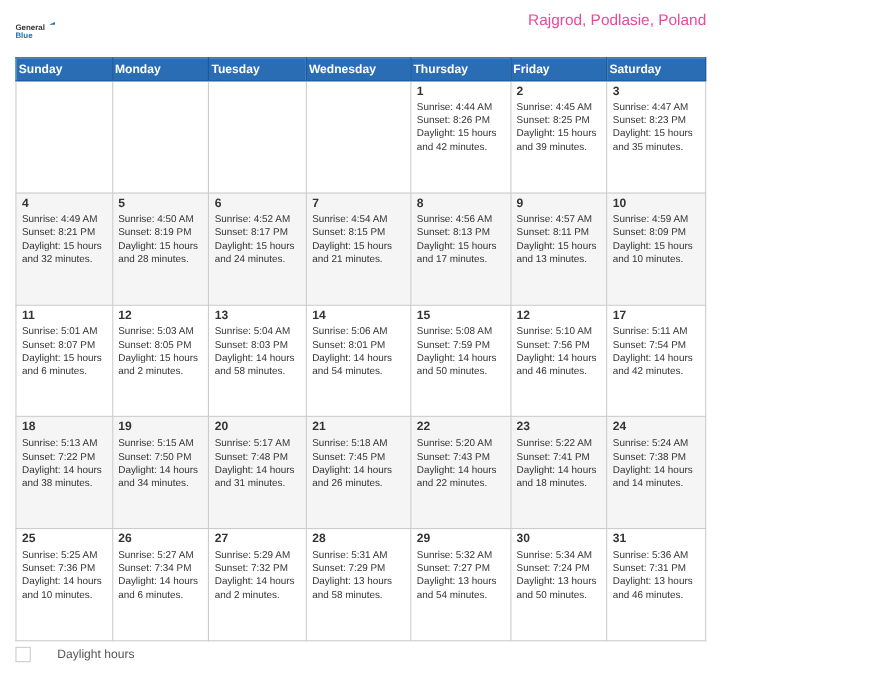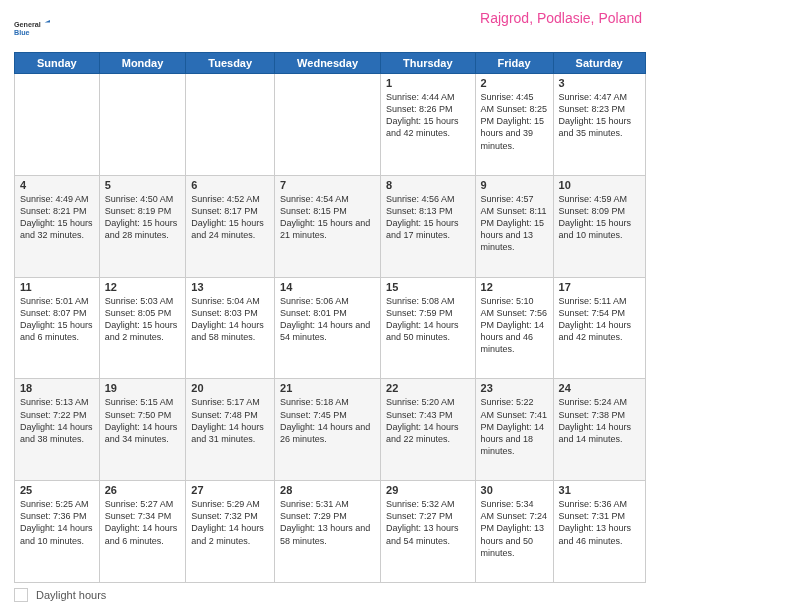--- a/index.html
+++ b/index.html
@@ -44,21 +44,21 @@
     .calendar-table {
       width: 100%;
       border-collapse: collapse;
       flex: 1;
     }
     .calendar-table th {
       background-color: #2a6db5;
       color: #fff;
       font-size: 11px;
       font-weight: bold;
-      padding: 4px 22px;
+      padding: 4px 2px;
       text-align: left;
       border: 1px solid #1a5a9a;
     }
     .calendar-table td {
       border: 1px solid #ccc;
       vertical-align: top;
       padding: 3px 5px;
       font-size: 9.5px;
       color: #333;
       width: 113px;
@@ -85,21 +85,21 @@
     .empty-cell {
       background: #fff !important;
     }
     .footer {
       display: flex;
       justify-content: flex-start;
       align-items: center;
       margin-top: 5px;
       font-size: 11px;
       color: #555;
-      gap: 8px;
+      gap: 24px;
     }
     .daylight-box {
       width: 14px;
       height: 14px;
       background: #fff;
       border: 1px solid #ccc;
       display: inline-block;
     }
   </style>
 </head>

